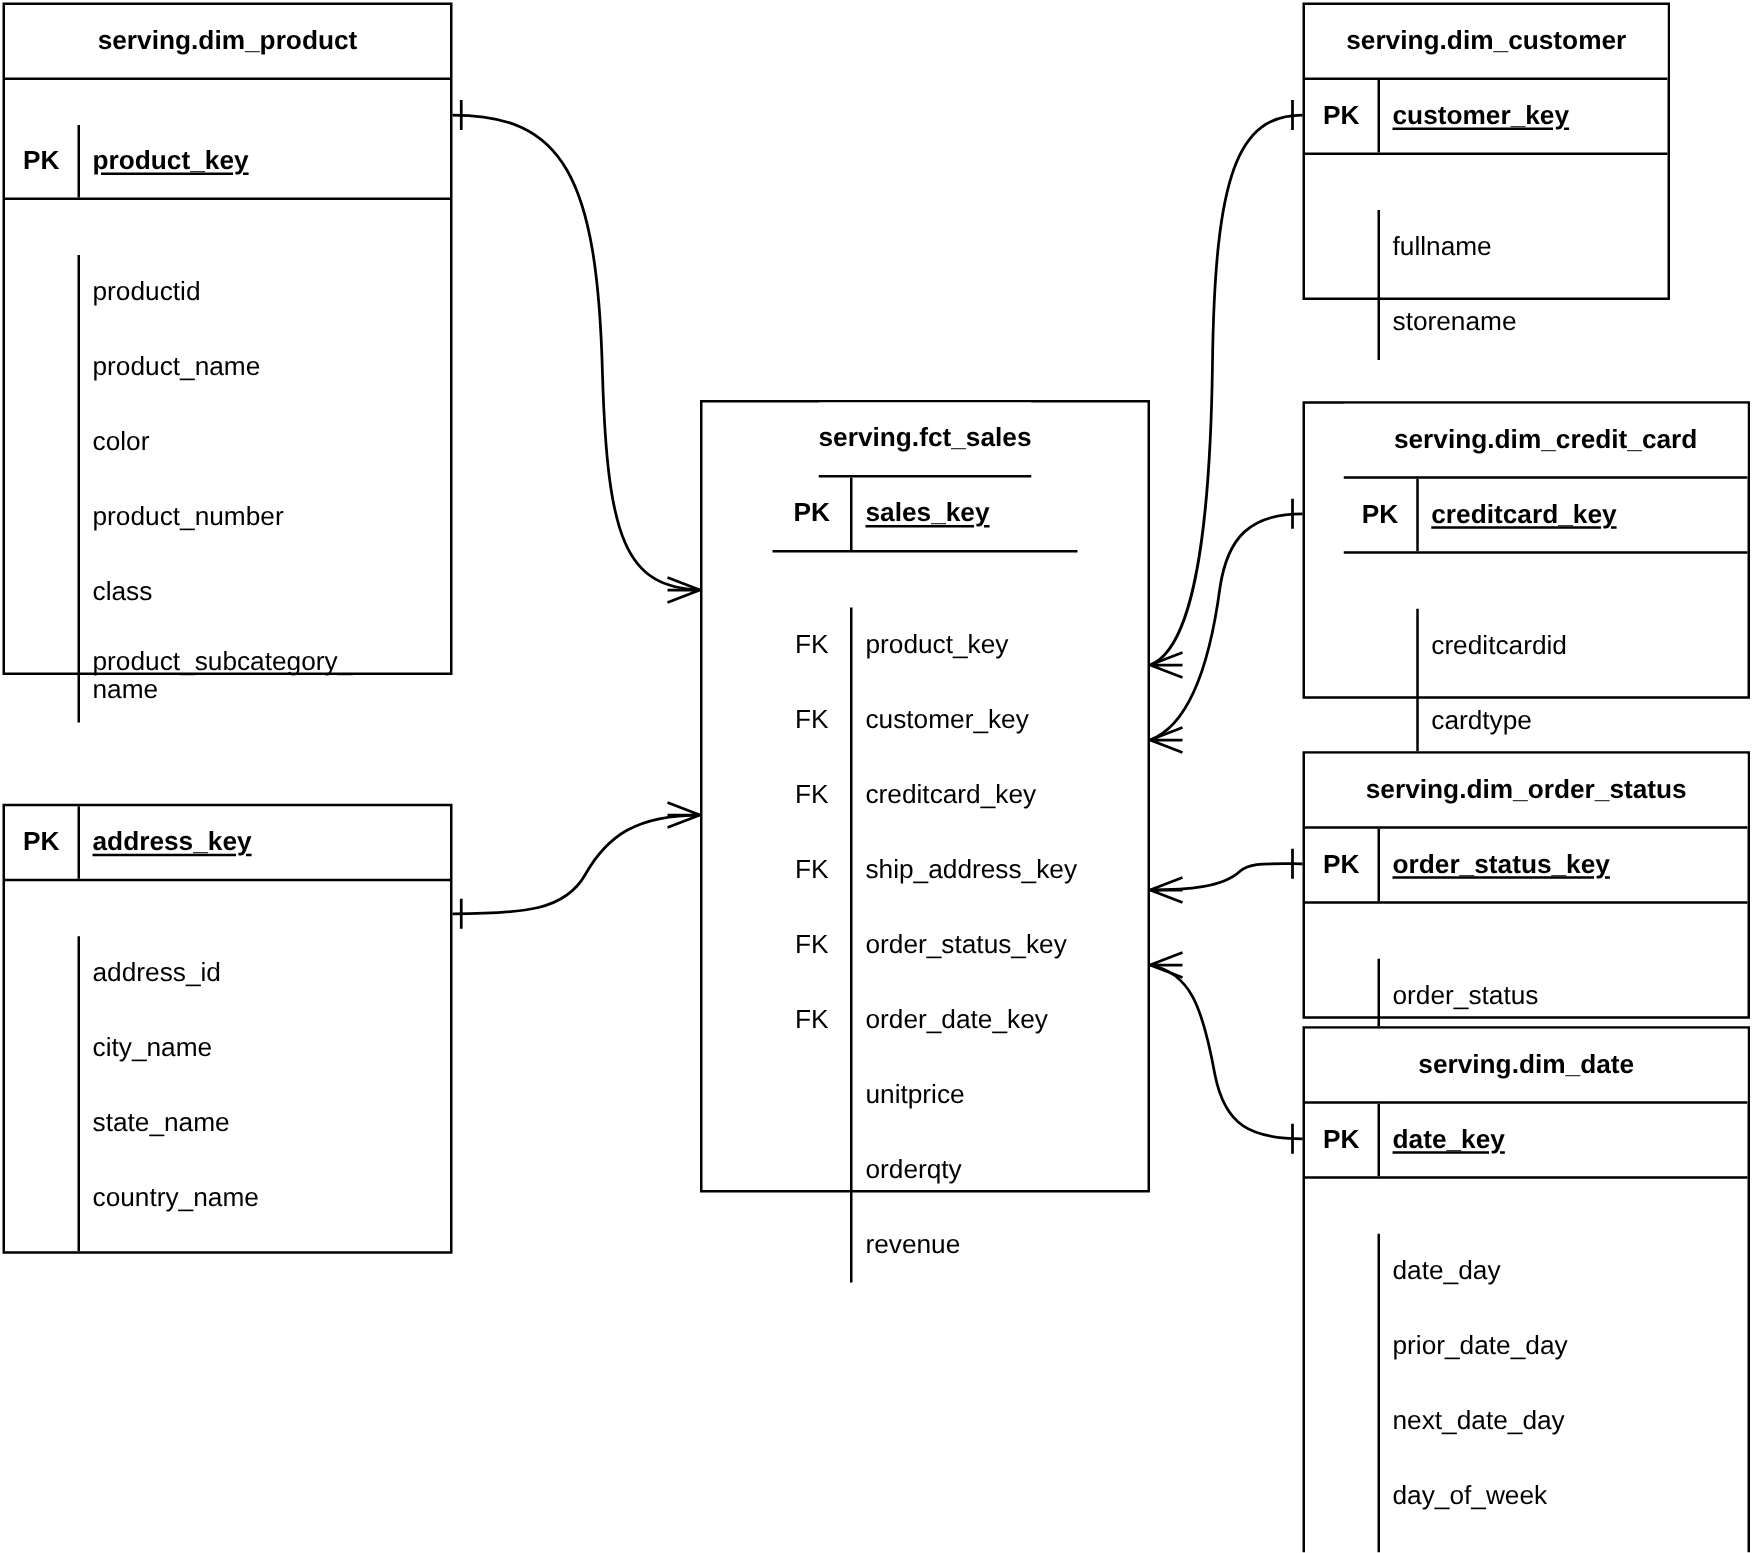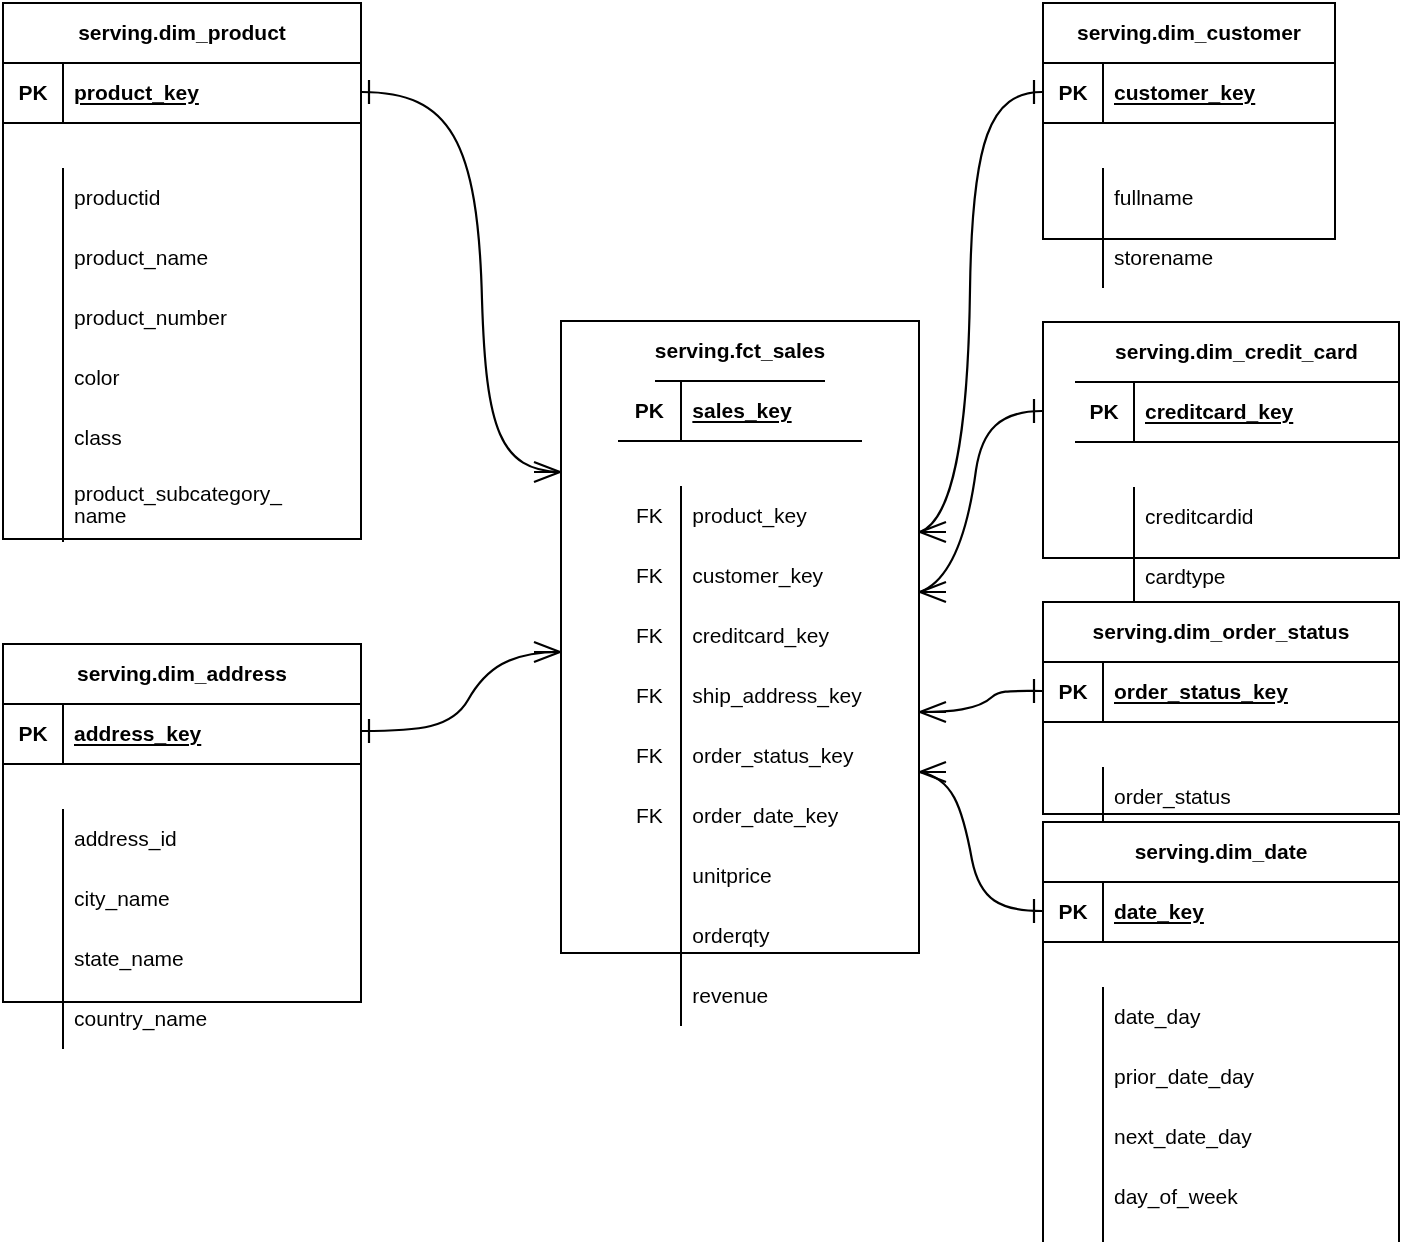--- a/index.html
+++ b/index.html
@@ -126,45 +126,44 @@
     fill: none;
     stroke: #000000;
     stroke-width: 2.2;
   }
 </style>
 </head>
 <body>
 
 <div id="canvas">
 
-  <div class="entity" style="left:2px; top:2px; width:360px; height:538px;">
+  <div class="entity" style="left:2px; top:2px; width:360px; height:538px;gap:36px;">
     <div class="entity-title">serving.dim_product</div>
     <div class="entity-grid">
       <div class="pk-row">
         <div class="keycol">PK</div>
         <div class="namecol">
           <span class="pk-name">product_key</span>
         </div>
       </div>
       <div class="body-rows">
         <div class="keycol"></div>
         <div class="namecol">
           <div class="attr">productid</div>
           <div class="attr">product_name</div>
+          <div class="attr">color</div>
           <div class="attr">product_number</div>
-          <div class="attr">color</div>
           <div class="attr">class</div>
           <div class="attr two-line">product_subcategory_<br>name</div>
         </div>
       </div>
     </div>
   </div>
 
   <div class="entity" style="left:2px; top:643px; width:360px; height:360px;">
-    <div class="entity-title">serving.dim_address</div>
     <div class="entity-grid">
       <div class="pk-row">
         <div class="keycol">PK</div>
         <div class="namecol">
           <span class="pk-name">address_key</span>
         </div>
       </div>
       <div class="body-rows">
         <div class="keycol"></div>
         <div class="namecol">

